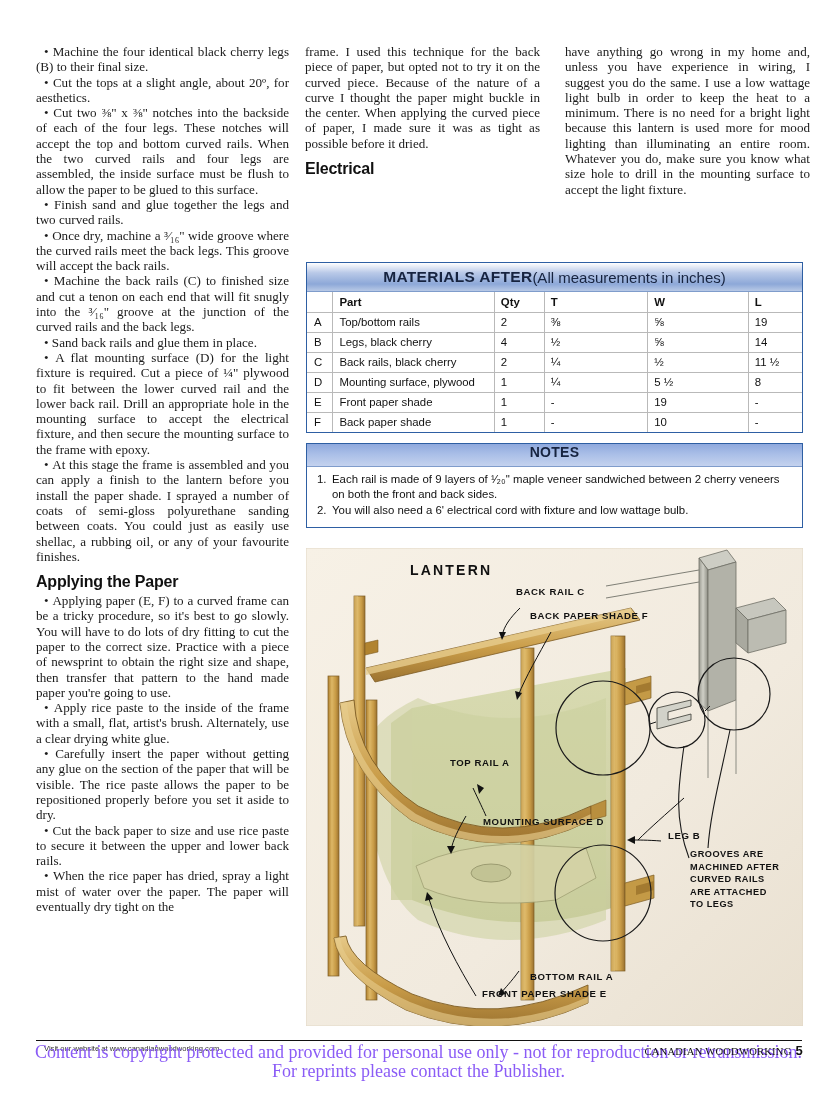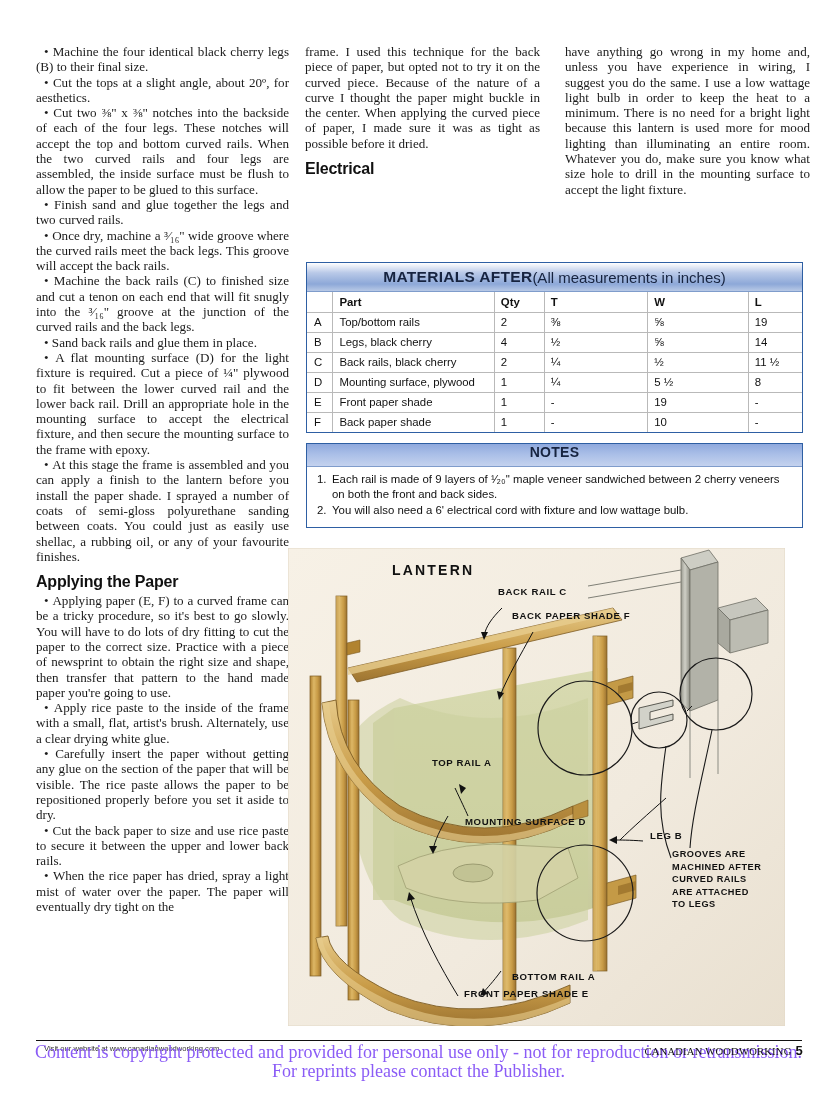--- a/index.html
+++ b/index.html
@@ -146,21 +146,21 @@
     color: #111;
     display: flex;
     margin-bottom: 2px;
   }
   .note-num { width: 15px; flex: 0 0 15px; }
   .note-txt { flex: 1 1 auto; }
 
   
   .illus {
     position: absolute;
-    left: 288px; top: 548px;
+    left: 306px; top: 548px;
     width: 497px; height: 478px;
     background: #737373;
     border: 0;
     overflow: hidden;
   }
   .illus svg { display:block; }
   .illus-label {
     position: absolute;
     font-family: "Liberation Sans", sans-serif;
     font-size: 9.6px;

